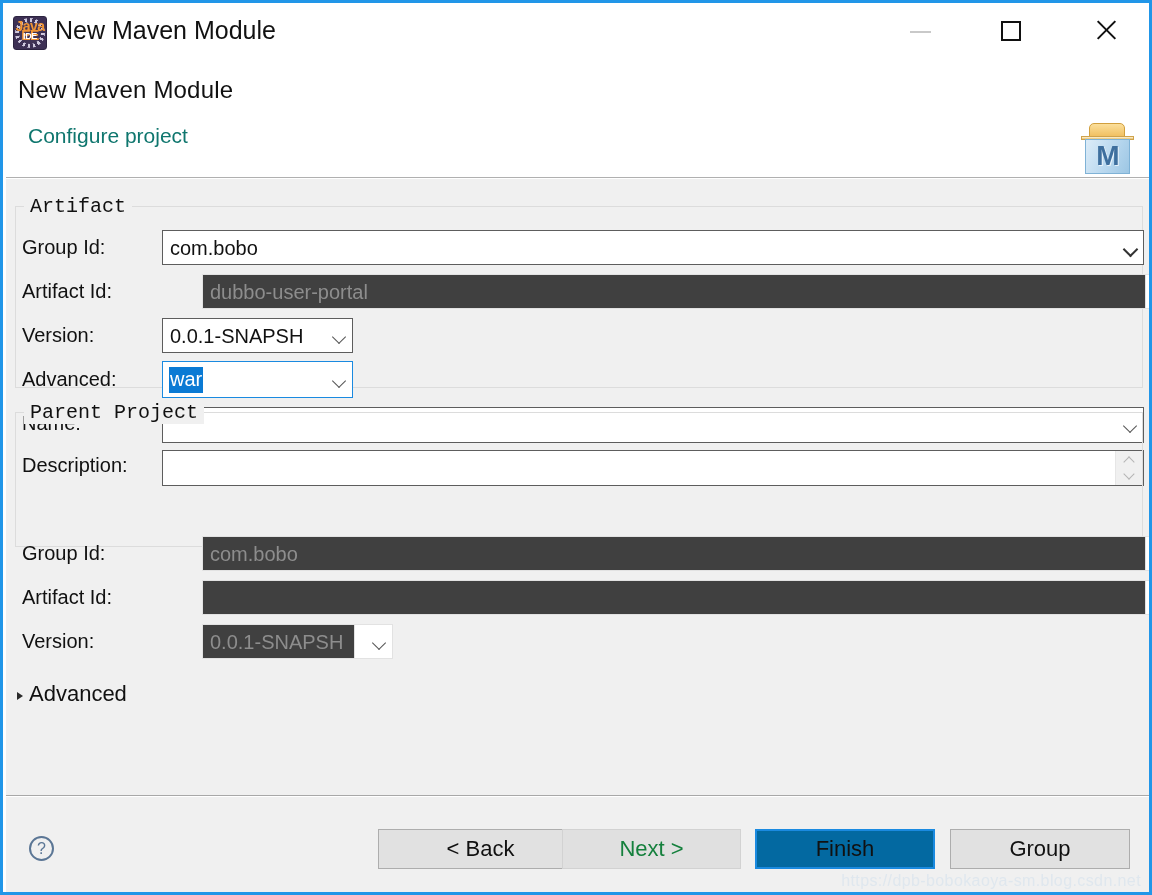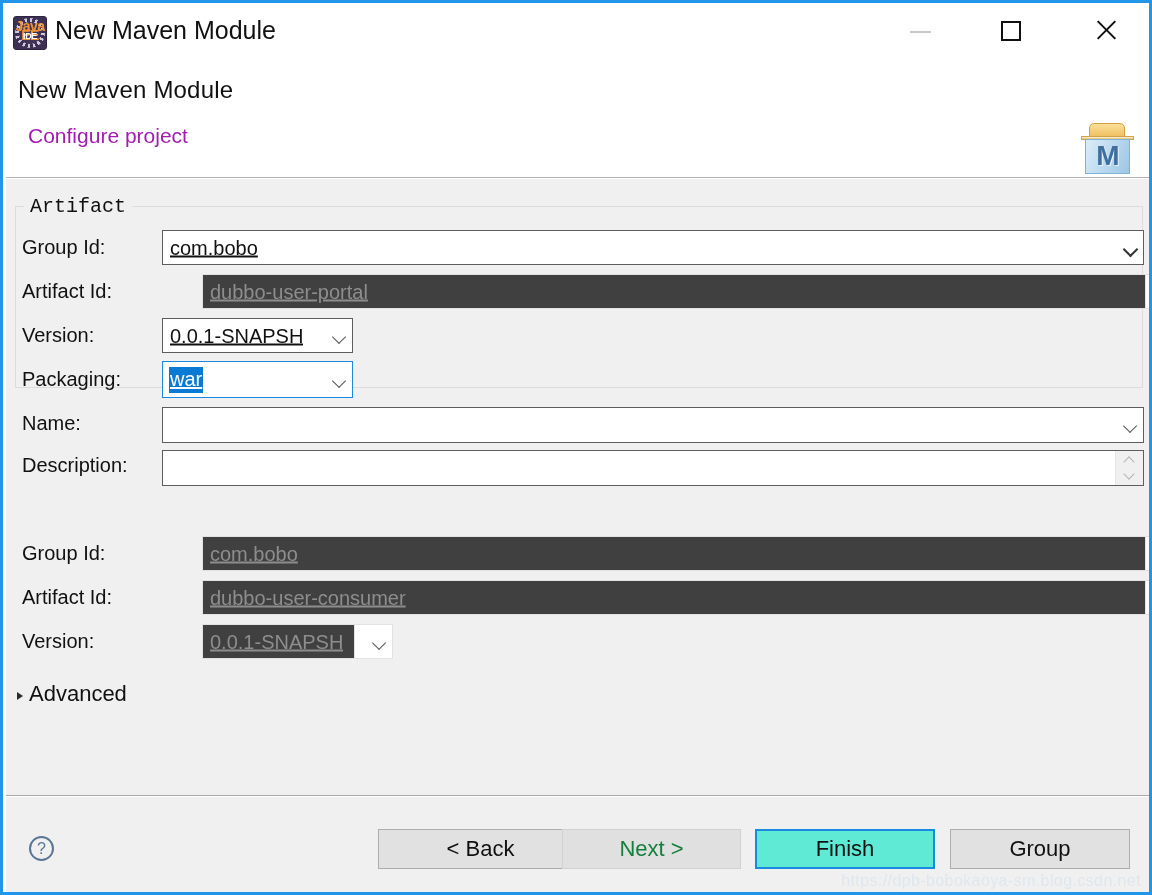--- a/index.html
+++ b/index.html
@@ -140,21 +140,21 @@
     position: absolute;
     left: 12px; top: 16px;
     font-size: 24px;
     color: #111111;
     letter-spacing: 0.2px;
   }
   #header-subtitle {
     position: absolute;
     left: 22px; top: 64px;
     font-size: 21px;
-    color: #a21caf;
+    color: #0f766e;
   }
 
   #maven-icon {
     position: absolute;
     left: 1071px; top: 62px;
     width: 62px; height: 54px;
   }
   #maven-icon .flap {
     position: absolute;
     left: 12px; top: 1px;
@@ -247,21 +247,20 @@
     border: 1px solid #1a8ae0;
   }
   .fld .txt {
     position: absolute;
     left: 7px; top: 50%;
     transform: translateY(-50%);
     font-size: 20px;
     color: #111111;
     white-space: nowrap;
     overflow: hidden;
-    text-decoration: underline;
   }
   .fld.disabled .txt { color: #8d8d8d; }
   .fld .txt.sel {
     background: #0a7ad4;
     color: #ffffff;
     padding: 1px 1px 2px 1px;
     left: 6px;
   }
   .fld .arrow {
     position: absolute;
@@ -387,21 +386,21 @@
     border: 1px solid #adadad;
     font-size: 22px;
     color: #111111;
     text-align: center;
     line-height: 38px;
     cursor: default;
     font-family: "Liberation Sans", sans-serif;
   }
   #btn-back   { left: 375px; width: 205px; }
   #btn-next   { left: 559px; width: 179px; background: #e0e0e0; border-color: #d2d2d2; color: #15803d; }
-  #btn-finish { left: 752px; width: 180px; background: #5eead4; border: 2px solid #1a8ae0; line-height: 36px; }
+  #btn-finish { left: 752px; width: 180px; background: #0369a1; border: 2px solid #1a8ae0; line-height: 36px; }
   #btn-cancel { left: 947px; width: 180px; }
 
   #watermark {
     position: absolute;
     right: 8px; top: 869px;
     font-size: 16px;
     color: #dfe7ee;
     letter-spacing: 0.4px;
     white-space: nowrap;
     font-family: "Liberation Sans", sans-serif;
@@ -462,51 +461,53 @@
       <div class="txt">dubbo-user-portal</div>
       <div class="arrow"></div>
     </div>
 
     <div class="field-label" style="left:16px; top:145px;">Version:</div>
     <div class="fld thin-arrow" id="fld-a-version" style="left:156px; top:139px; width:191px;">
       <div class="txt">0.0.1-SNAPSH</div>
       <div class="arrow"></div>
     </div>
 
-    <div class="field-label" style="left:16px; top:189px;">Packaging:</div>
+    <div class="field-label" style="left:16px; top:189px;">Advanced:</div>
     <div class="fld focused thin-arrow" id="fld-a-packaging" style="left:156px; top:182px; width:191px; height:37px;">
       <div class="txt sel">war</div>
       <div class="arrow"></div>
     </div>
 
     <div class="field-label" style="left:16px; top:233px;">Name:</div>
     <div class="fld thin-arrow" id="fld-a-name" style="left:156px; top:228px; width:982px; height:36px;">
       <div class="txt"></div>
       <div class="arrow"></div>
     </div>
 
     <div class="field-label" style="left:16px; top:275px;">Description:</div>
     <div class="fld" id="fld-description" style="left:156px; top:271px; width:982px;">
       <div class="txt"></div>
       <div class="spin">
         <i class="up"></i>
         <i class="dn"></i>
       </div>
     </div>
 
+    <div class="groupbox" id="grp-parent">
+      <div class="group-legend">Parent Project</div>
+    </div>
 
     <div class="field-label" style="left:16px; top:363px;">Group Id:</div>
     <div class="fld disabled arrowpane thin-arrow" id="fld-p-groupid" style="left:156px; top:357px; width:982px;">
       <div class="txt">com.bobo</div>
       <div class="arrow"></div>
     </div>
 
     <div class="field-label" style="left:16px; top:407px;">Artifact Id:</div>
     <div class="fld disabled arrowpane thin-arrow" id="fld-p-artifactid" style="left:156px; top:401px; width:982px;">
-      <div class="txt">dubbo-user-consumer</div>
       <div class="arrow"></div>
     </div>
 
     <div class="field-label" style="left:16px; top:451px;">Version:</div>
     <div class="fld disabled arrowpane thin-arrow" id="fld-p-version" style="left:156px; top:445px; width:191px;">
       <div class="txt">0.0.1-SNAPSH</div>
       <div class="arrow"></div>
     </div>
 
     <div id="advanced">

